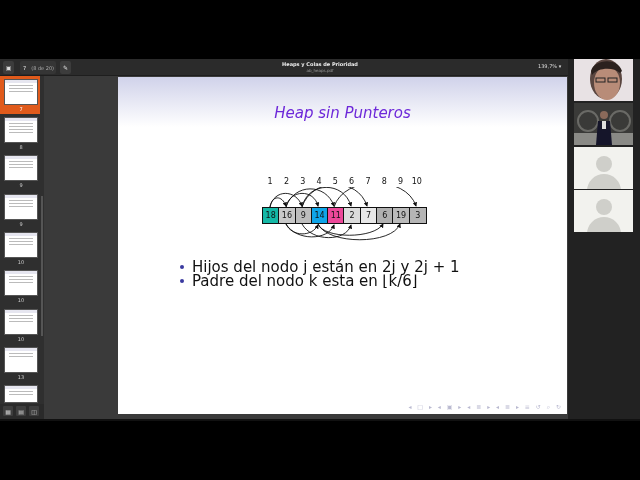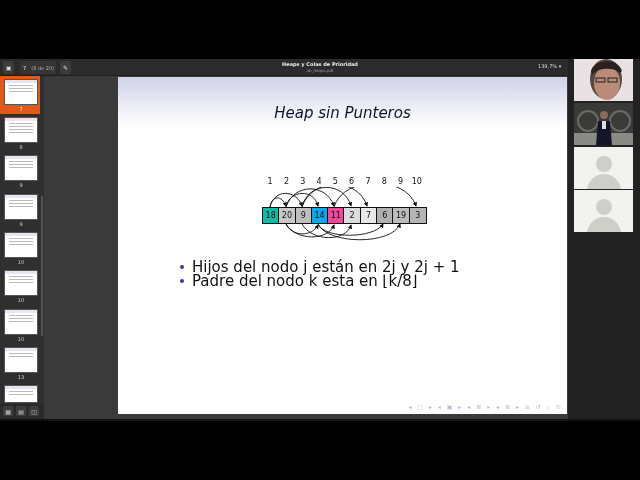--- a/index.html
+++ b/index.html
@@ -19,21 +19,21 @@
     .thumb .hdr { height: 3px; background: #e6e6f0; }
     .thumb .ln { margin: 2px 4px 0 4px; height: 1px; background: #bbb; }
     .thumb-num { position: absolute; left: 4px; width: 34px; text-align: center; font-size: 5px; color: #ccc; }
     .thumb-sel { position: absolute; left: 0; top: 0; width: 40px; height: 38px; background: #e05a1b; }
     .sb-scroll { position: absolute; left: 41px; top: 120px; width: 2px; height: 140px; background: #555; }
     .sb-bottom { position: absolute; left: 0; top: 328px; width: 44px; height: 15px; background: #2a2a2a; display:flex; gap:3px; padding:2px 3px; }
     .sb-bottom span { width: 10px; height: 10px; background: #3d3d3d; border-radius:1px; font-size:6px; color:#ccc; display:flex; align-items:center; justify-content:center;}
     .viewer { position: absolute; left: 44px; top: 17px; width: 524px; height: 343px; background: #3a3a3a; }
     .slide { position: absolute; left: 74px; top: 1px; width: 449px; height: 337px; background: #fff; overflow: hidden; }
     .slide-head { position: absolute; left: 0; top: 0; width: 100%; height: 50px; background: linear-gradient(#d0d2ea, #ffffff); }
-    .slide-title { position: absolute; left: 0; top: 27px; width: 100%; text-align: center; font-style: italic; color: #0f172a; font-size: 15px; font-family: "DejaVu Sans", sans-serif; }
+    .slide-title { position: absolute; left: 0; top: 27px; width: 100%; text-align: center; font-style: italic; color: #6d28d9; font-size: 15px; font-family: "DejaVu Sans", sans-serif; }
     .idx-row { position: absolute; left: 144px; top: 100px; display: flex; }
     .idx-row span { width: 16.3px; text-align: center; font-size: 8px; color: #111; }
     .arr-row { position: absolute; left: 144px; top: 130px; display: flex; border: 1px solid #111; }
     .arr-row span { width: 16.3px; height: 15px; border-right: 1px solid #111; text-align: center; font-size: 8px; line-height: 15px; color: #111; }
     .arr-row span:last-child { border-right: none; }
     .arrows { position: absolute; left: 138px; top: 110px; }
     .bullets { position: absolute; left: 48px; top: 183px; width: 380px; color: #111; font-size: 11.5px; line-height: 16.5px; }
     .bul1 { position: relative; padding-left: 14px; }
     .bul1 .dot { position: absolute; left: 0; top: 6px; width: 5px; height: 5px; border-radius: 50%; background: #3a3aa0; }
     .bul2 { position: relative; padding-left: 26px; font-size: 15px; line-height: 14px; }
@@ -192,39 +192,39 @@
             <path d="M62,37 C68,52 118,52 127,37"></path>
             <path d="M62,37 C72,58 136,58 144,37"></path>
             <path d="M30,37 C36,50 56,50 62,38"></path>
             <path d="M30,37 C40,54 72,54 78,38"></path>
             <path d="M46,37 C56,55 90,55 95,38"></path>
           </g>
         </svg>
 
         <div class="arr-row">
           <span style="background:#14b8a6">18</span>
-          <span style="background:#c8c8c8">20</span>
+          <span style="background:#c8c8c8">16</span>
           <span style="background:#bdbdbd">9</span>
           <span style="background:#0ea5e9">14</span>
           <span style="background:#ec4899">11</span>
           <span style="background:#dcdcdc">2</span>
           <span style="background:#e8e8e8">7</span>
           <span style="background:#b0b0b0">6</span>
           <span style="background:#bbbbbb">19</span>
           <span style="background:#b5b5b5">3</span>
         </div>
 
         <div class="bullets">
           <div class="bul2">
             <span class="dot"></span>
             <span>Hijos del nodo j están en 2j y 2j + 1</span>
           </div>
           <div class="bul2">
             <span class="dot"></span>
-            <span>Padre del nodo k esta en ⌊k/8⌋</span>
+            <span>Padre del nodo k esta en ⌊k/6⌋</span>
           </div>
         </div>
 
         <div class="nav-sym">◂ □ ▸ ◂ ▣ ▸ ◂ ≣ ▸ ◂ ≣ ▸  ≡  ↺ ⌕ ↻</div>
       </div>
     </div>
 
     <div class="webcams">
       <div class="cam self" style="top:0;">
         <svg width="59" height="42" viewBox="0 0 59 42">

